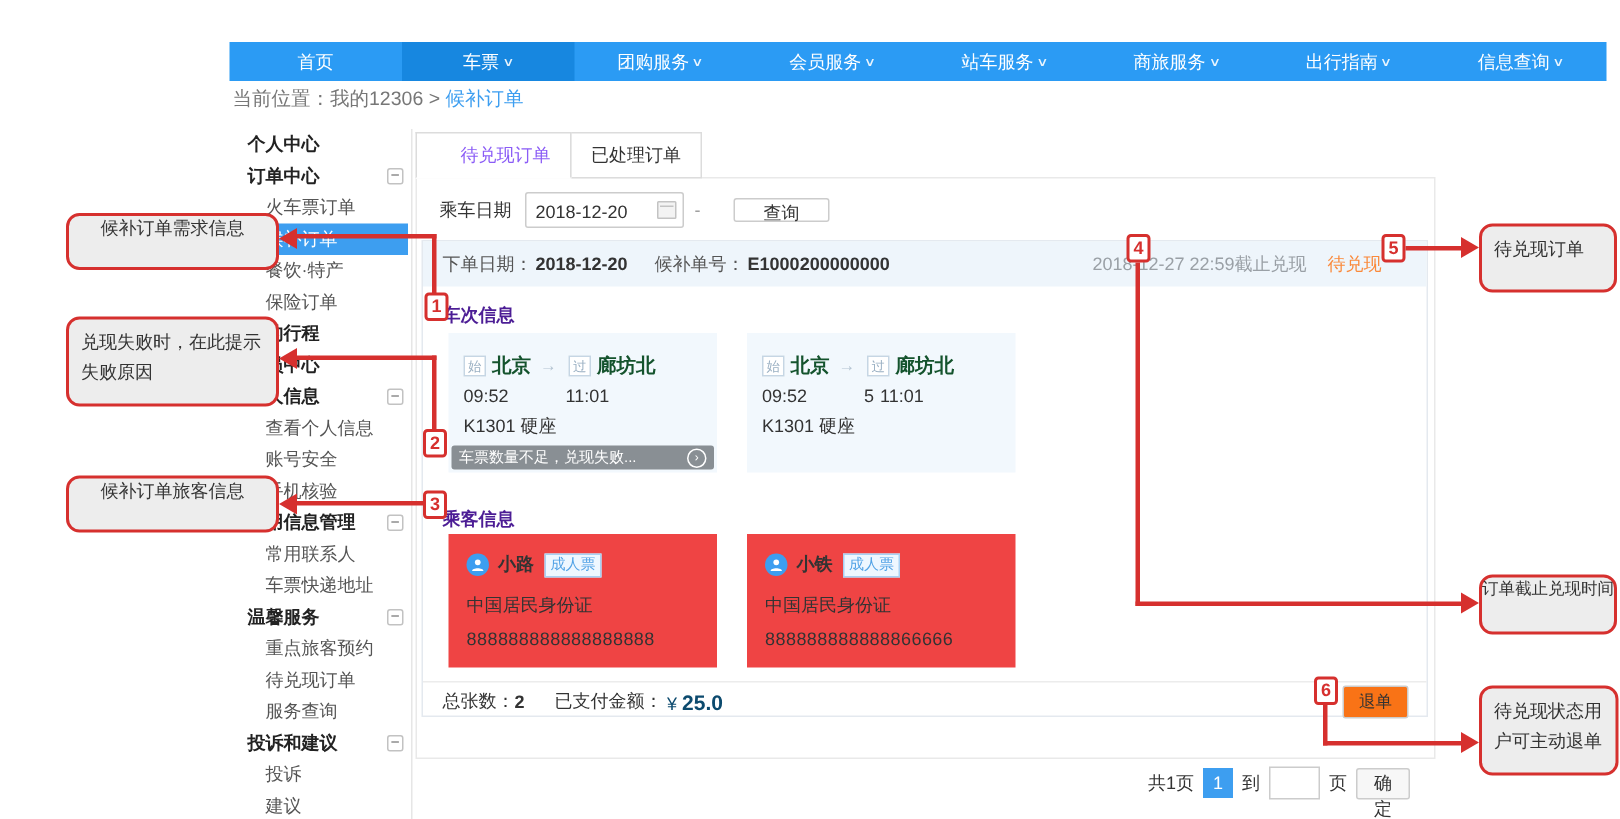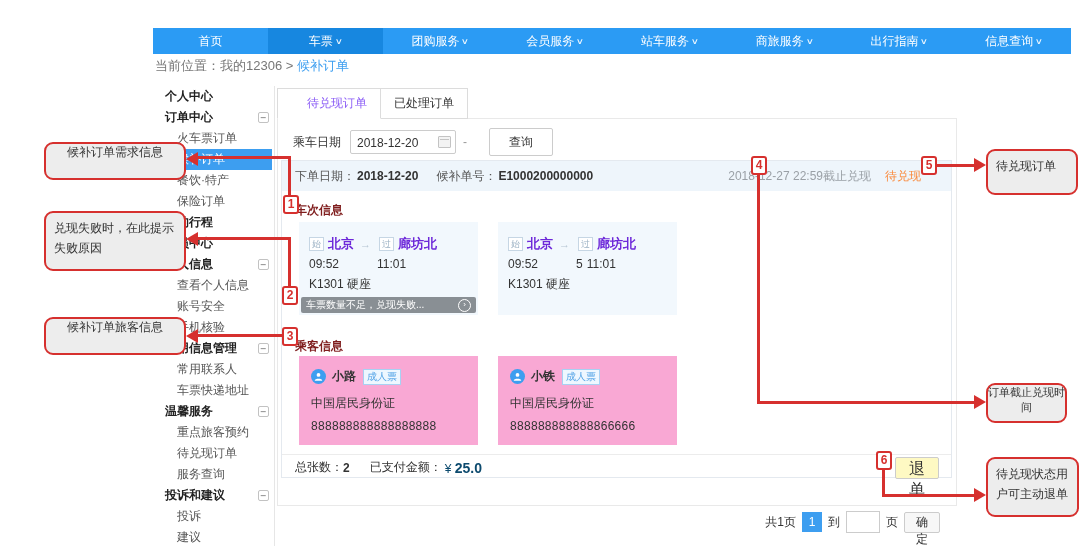--- a/index.html
+++ b/index.html
@@ -29,59 +29,59 @@
   .tab.active{color:#8b5cf6;border-bottom-color:#fff;position:relative;z-index:4;padding-left:16px;}
   .panel{position:absolute;left:277px;top:118px;width:680px;height:388px;border:1px solid #e9e9e9;background:#fff;box-sizing:border-box;}
   
   .filter{position:absolute;left:293px;top:128px;display:flex;align-items:center;font-size:12px;color:#333;z-index:2;}
   .f-label{margin-right:9px;}
   .date-box{width:106px;height:24px;border:1px solid #ccc;border-radius:2px;position:relative;background:#fff;box-sizing:border-box;}
   .date-box input{border:none;outline:none;width:80px;height:22px;font-size:12px;color:#333;padding-left:6px;background:transparent;font-family:inherit;}
   .cal{position:absolute;right:4px;top:5px;width:13px;height:12px;border:1px solid #c3c3c3;border-radius:1px;background:#f3f3f3;box-sizing:border-box;cursor:pointer;}
   .cal::before{content:"";position:absolute;left:1px;right:1px;top:2px;height:1px;background:#c3c3c3;}
   .dash{margin:0 7px;color:#999;}
-  .query-btn{margin-left:15px;width:64px;height:28px;border:1px solid #ccc;border-radius:2px;background:#fff;font-size:12px;color:#333;cursor:pointer;font-family:inherit;}
+  .query-btn{margin-left:15px;width:64px;height:16px;border:1px solid #ccc;border-radius:2px;background:#fff;font-size:12px;color:#333;cursor:pointer;font-family:inherit;}
   
   .order{position:absolute;left:281px;top:160px;width:671px;height:318px;border:1px solid #e4e9ef;background:#fff;box-sizing:border-box;z-index:2;}
   .o-head{height:30px;background:#eef5fb;display:flex;align-items:center;font-size:12px;color:#333;padding:0 30px 0 13px;}
   .oh-lab{color:#555;}
   .oh-val{color:#333;margin-left:2px;}
   .oh-gap{margin-left:18px;}
   .oh-deadline{margin-left:auto;color:#9aa0a6;}
   .oh-status{margin-left:14px;color:#fa8a3c;}
-  .sec-title{position:absolute;left:13px;font-size:12px;font-weight:bold;color:#7f1d1d;}
+  .sec-title{position:absolute;left:13px;font-size:12px;font-weight:bold;color:#4c1d95;}
   .sec1{top:41px;}
   .sec2{top:177px;}
   .tcard{position:absolute;top:61px;width:179px;height:93px;background:#f2f8fd;box-sizing:border-box;padding:8px 8px 0 10px;font-size:12px;}
   .tcard.c1{left:17px;}
   .tcard.c2{left:216px;}
   .t-stations{display:flex;align-items:center;margin-top:5px;}
   .stag{font-size:9px;color:#9ab0c3;border:1px solid #c6d6e4;background:#fff;padding:0 2px;height:12px;line-height:12px;margin-right:4px;}
-  .stn{font-size:13px;color:#6d28d9;}
+  .stn{font-size:13px;color:#14532d;}
   .s-arrow{color:#b5c4d2;font-size:11px;margin:0 8px 0 6px;}
   .t-times{display:flex;margin-top:4px;color:#333;}
   .t-times .dep{width:68px;}
   .stray{color:#333;margin-right:4px;}
   .t-seat{margin-top:5px;color:#333;}
   .t-tooltip{position:absolute;left:2px;right:2px;bottom:2px;height:16px;border-radius:2px;background:rgba(122,128,133,.88);color:#fff;font-size:10px;display:flex;align-items:center;padding:0 5px;box-sizing:border-box;white-space:nowrap;overflow:hidden;}
   .tip-ic{margin-left:auto;width:11px;height:11px;border:1px solid #fff;border-radius:50%;font-size:8px;line-height:10px;text-align:center;flex:none;cursor:pointer;}
-  .pcard{position:absolute;top:195px;width:179px;height:89px;background:#f9a8d4;box-sizing:border-box;padding:12px 10px 0 12px;font-size:12px;}
+  .pcard{position:absolute;top:195px;width:179px;height:89px;background:#ef4444;box-sizing:border-box;padding:12px 10px 0 12px;font-size:12px;}
   .pcard.c1{left:17px;}
   .pcard.c2{left:216px;}
   .p-line1{display:flex;align-items:center;}
   .avatar{width:15px;height:15px;border-radius:50%;background:#3d9ef0;display:inline-flex;align-items:center;justify-content:center;margin-right:6px;flex:none;}
   .p-name{font-size:12px;color:#333;}
   .p-tag{margin-left:7px;font-size:10px;color:#53a3e6;border:1px solid #a8d1f3;background:#eef7ff;padding:0 3px;height:14px;line-height:14px;}
   .p-idtype{margin-top:10px;color:#333;}
   .p-idno{margin-top:7px;color:#333;letter-spacing:.3px;}
   .o-footer{position:absolute;left:0;right:0;top:293px;height:25px;border-top:1px solid #ececec;display:flex;align-items:center;padding:0 12px 0 13px;font-size:12px;color:#333;}
   .f-gap{margin-left:20px;}
   .amount{color:#0c4a6e;margin-left:3px;}
   .amount .val{font-size:14px;}
-  .refund-btn{margin-left:auto;width:44px;height:22px;border:1px solid #ccc;border-radius:2px;background:#fef9c3;font-size:16px;color:#333;cursor:pointer;font-family:inherit;}
+  .refund-btn{margin-left:auto;width:44px;height:22px;border:1px solid #ccc;border-radius:2px;background:#f97316;font-size:11px;color:#333;cursor:pointer;font-family:inherit;}
   
   .pager{position:absolute;top:511px;right:140px;display:flex;align-items:center;gap:6px;font-size:12px;color:#333;z-index:2;}
   .pg-cur{width:20px;height:20px;background:#3d9ef0;color:#fff;text-align:center;line-height:20px;cursor:pointer;}
   .pg-input{width:28px;height:18px;border:1px solid #ccc;outline:none;font-size:12px;text-align:center;font-family:inherit;}
   .pg-confirm{width:36px;height:21px;border:1px solid #ccc;border-radius:2px;background:#f7f7f7;font-size:12px;color:#333;cursor:pointer;font-family:inherit;}
   
   .marker{position:absolute;width:16px;height:19px;background:#fff;border:2px solid #d6302e;border-radius:3px;color:#d6302e;font-size:12px;font-weight:bold;line-height:15px;text-align:center;box-sizing:border-box;z-index:11;}
   .callout{position:absolute;background:#ededed;border:2px solid #d6302e;border-radius:9px;font-size:12px;color:#333;box-sizing:border-box;z-index:11;display:flex;align-items:flex-start;}
   .callout.center{justify-content:center;text-align:center;}
   .callout.pad{padding:5px 8px;line-height:20px;align-items:flex-start;}
@@ -291,21 +291,21 @@
     <span>候补订单旅客信息</span>
   </div>
 <div class="ah ah-l" style="left:186px;top:329px;"></div>
 <div class="rline" style="left:197px;top:334px;width:86px;height:3px;"></div>
 <div class="marker" style="left:282px;top:327px;">3</div>
 
 <div class="marker" style="left:751px;top:156px;">4</div>
 <div class="rline" style="left:757px;top:175px;width:3px;height:229px;"></div>
 <div class="rline" style="left:757px;top:401px;width:217px;height:3px;"></div>
 <div class="ah ah-r" style="left:974px;top:395px;"></div>
-<div class="callout center" style="left:986px;top:383px;width:81px;height:40px;font-size:11px;">
+<div class="callout center" style="left:986px;top:383px;width:92px;height:40px;font-size:11px;">
     <span>订单截止兑现时间</span>
   </div>
 
 <div class="marker" style="left:921px;top:156px;">5</div>
 <div class="rline" style="left:937px;top:164px;width:37px;height:3px;"></div>
 <div class="ah ah-r" style="left:974px;top:158px;"></div>
 <div class="callout pad" style="left:986px;top:149px;width:92px;height:46px;">
     <span>待兑现订单</span>
   </div>
 

